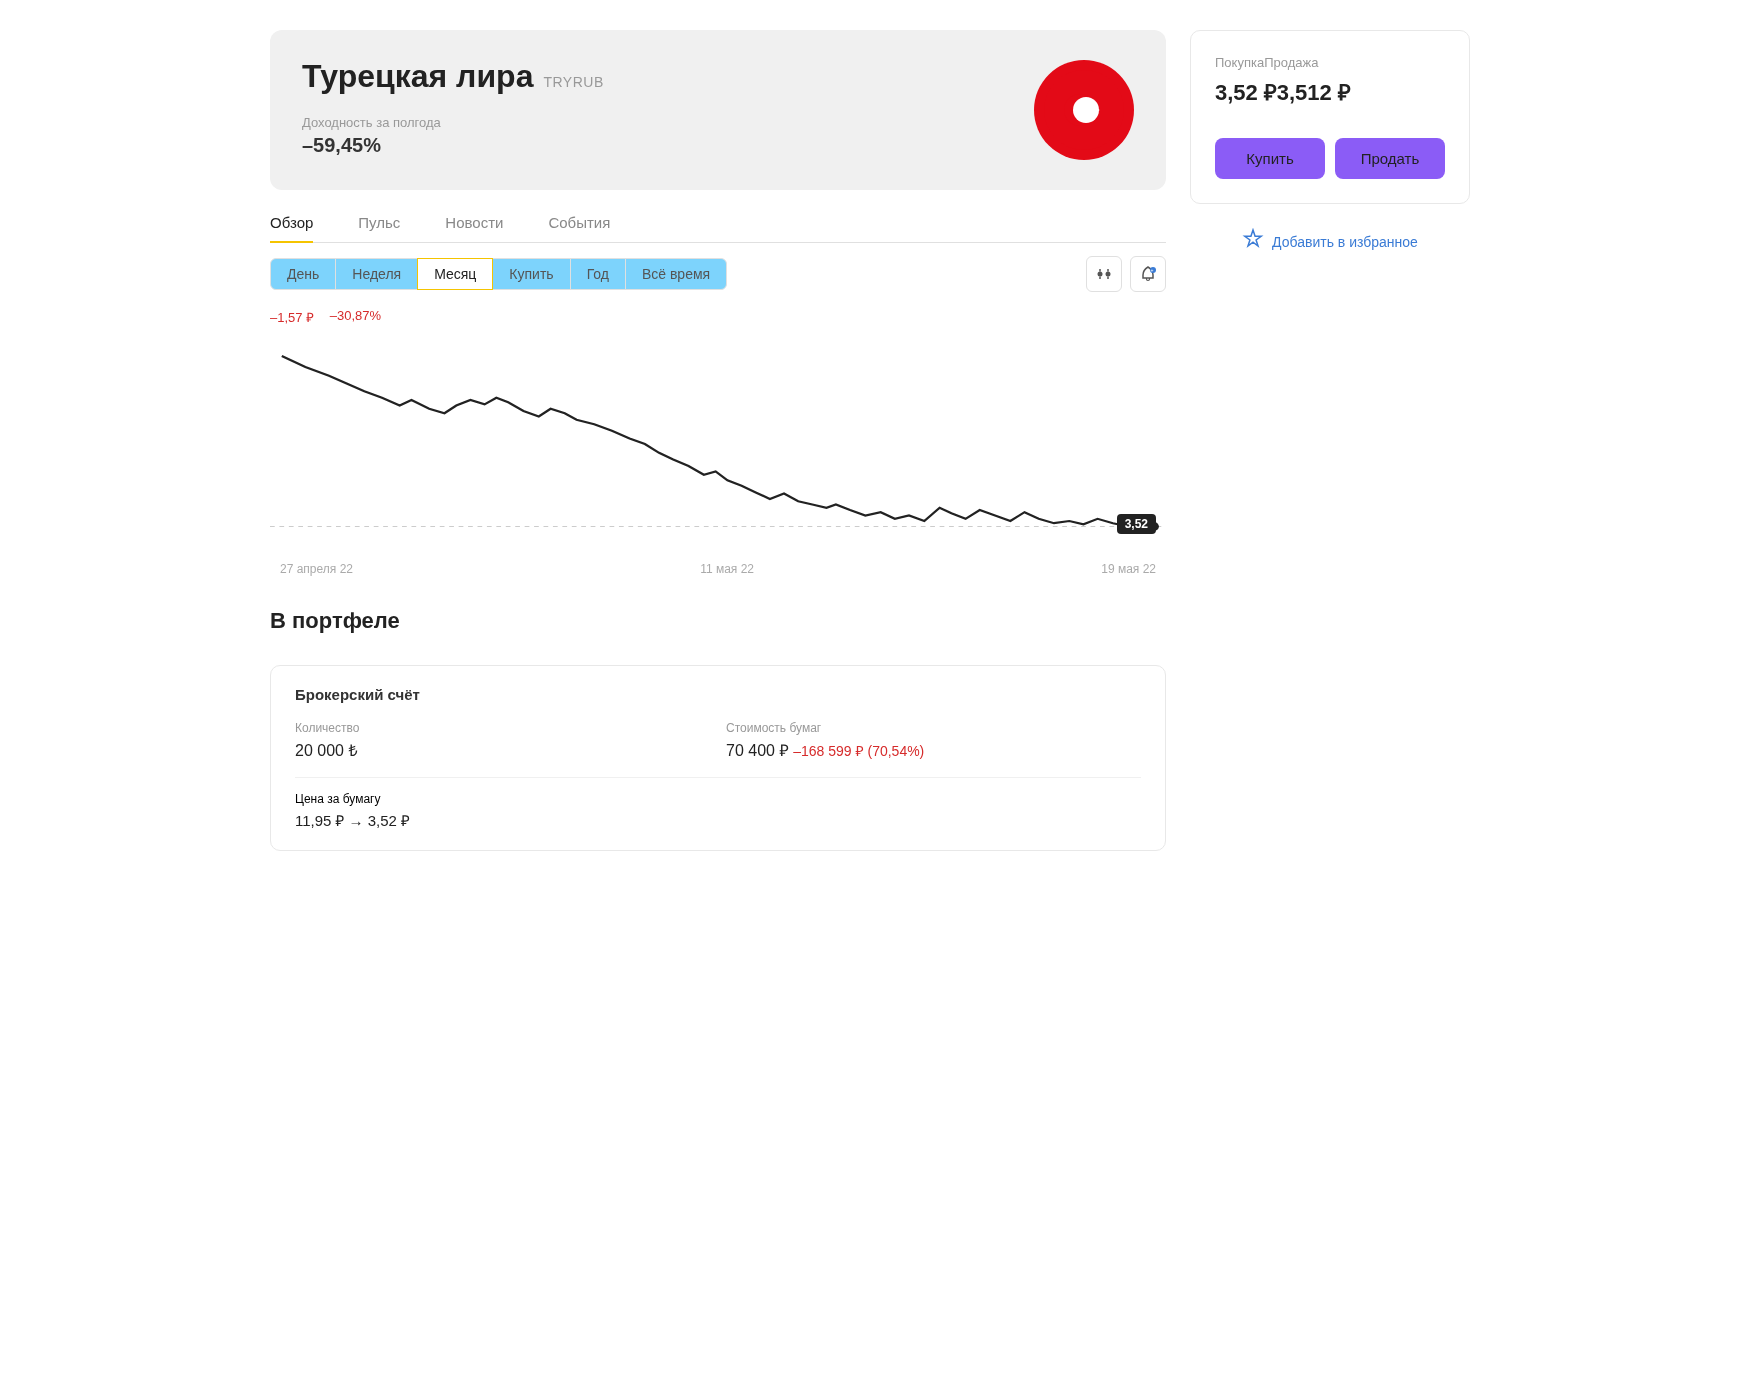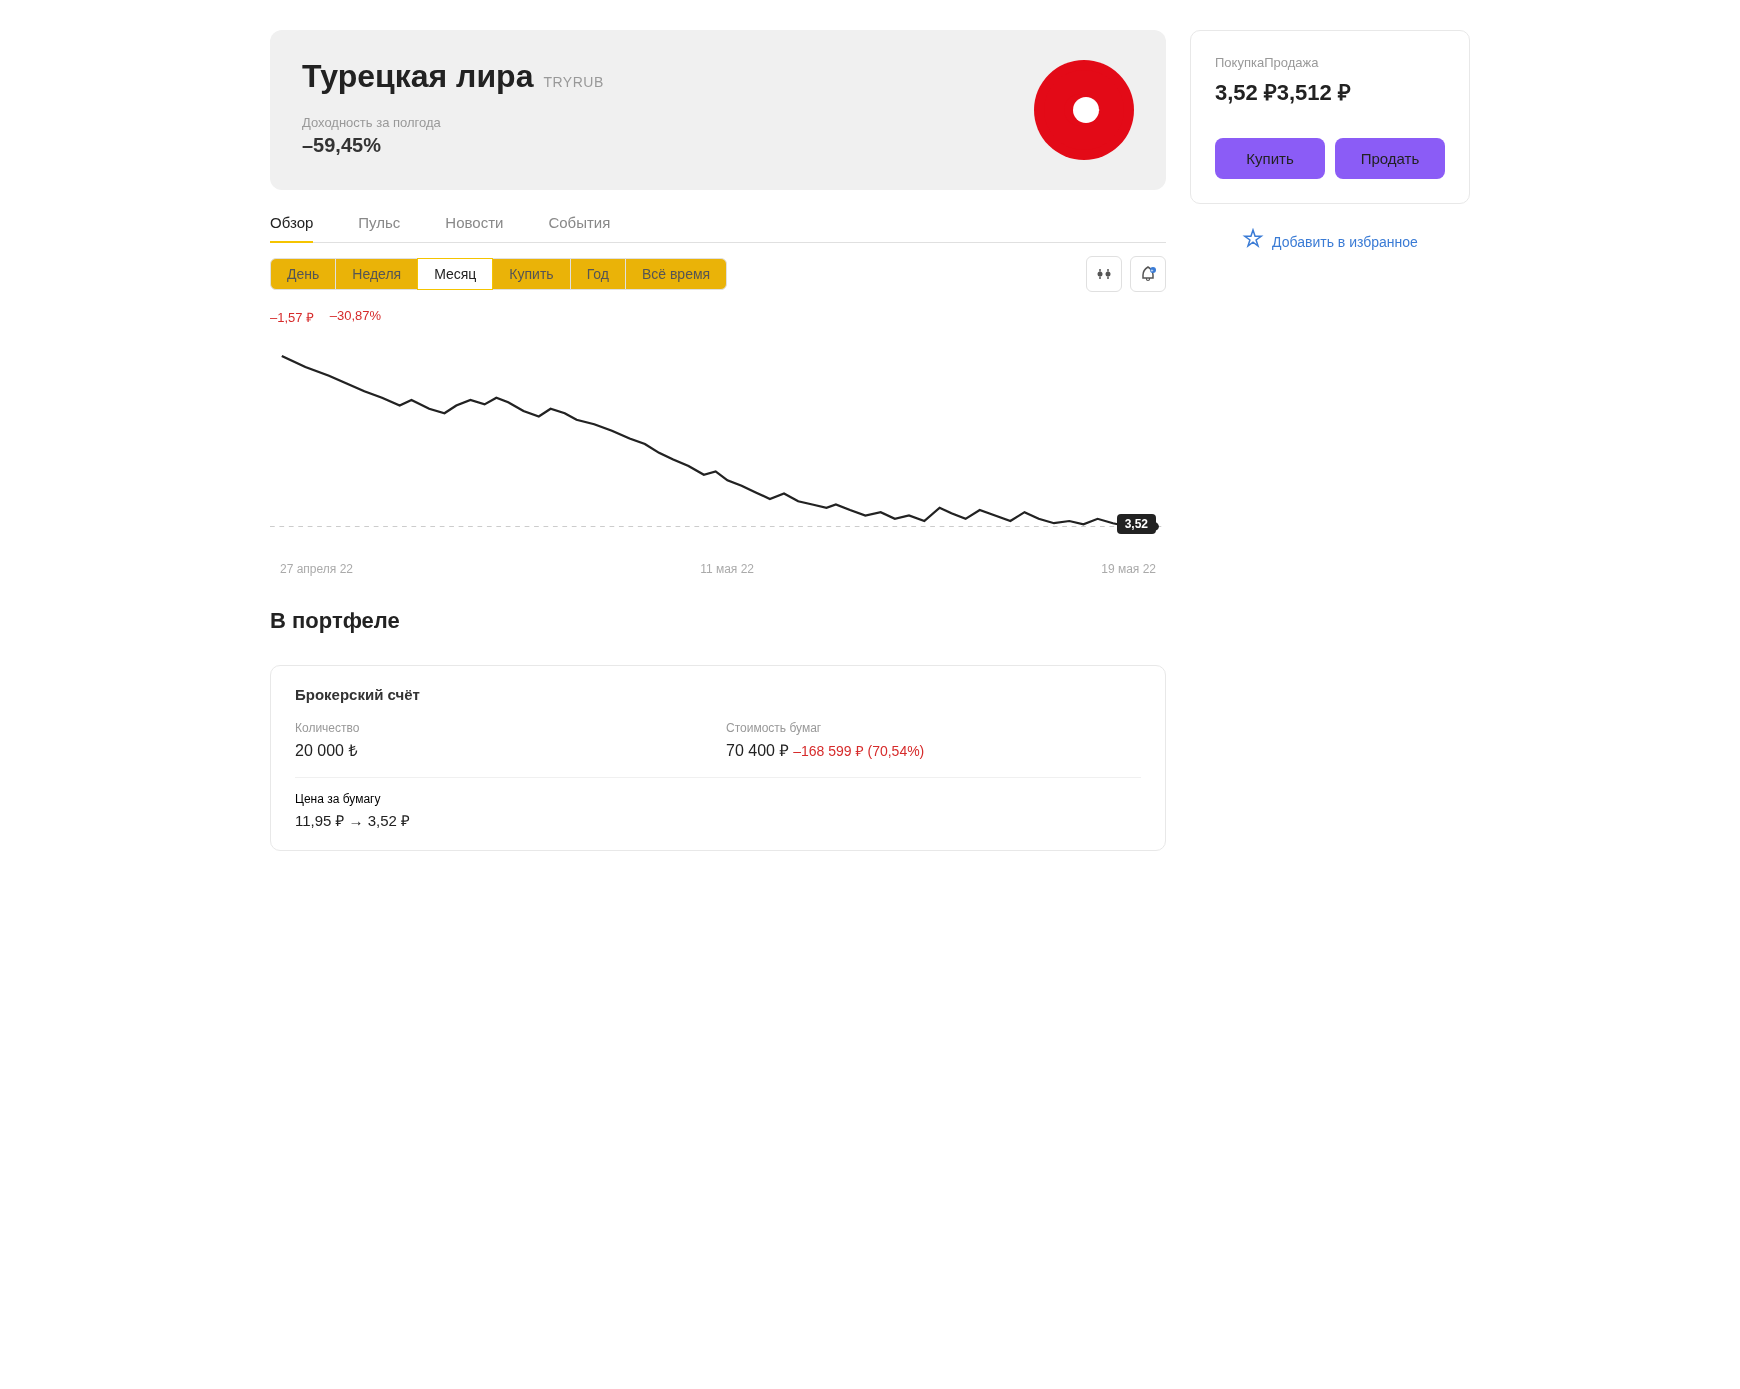--- a/index.html
+++ b/index.html
@@ -95,21 +95,21 @@
 
     
     .period-bar {
       display: flex;
       align-items: center;
       gap: 0;
       margin-bottom: 16px;
     }
     .period-btn {
       border: 1px solid #e0e0e0;
-      background: #eab308;
+      background: #7dd3fc;
       padding: 7px 16px;
       font-size: 14px;
       cursor: pointer;
       color: #555;
       margin-right: -1px;
     }
     .period-btn:first-child { border-radius: 6px 0 0 6px; }
     .period-btn:last-of-type { border-radius: 0 6px 6px 0; }
     .period-btn.active {
       border-color: #f5c400;

